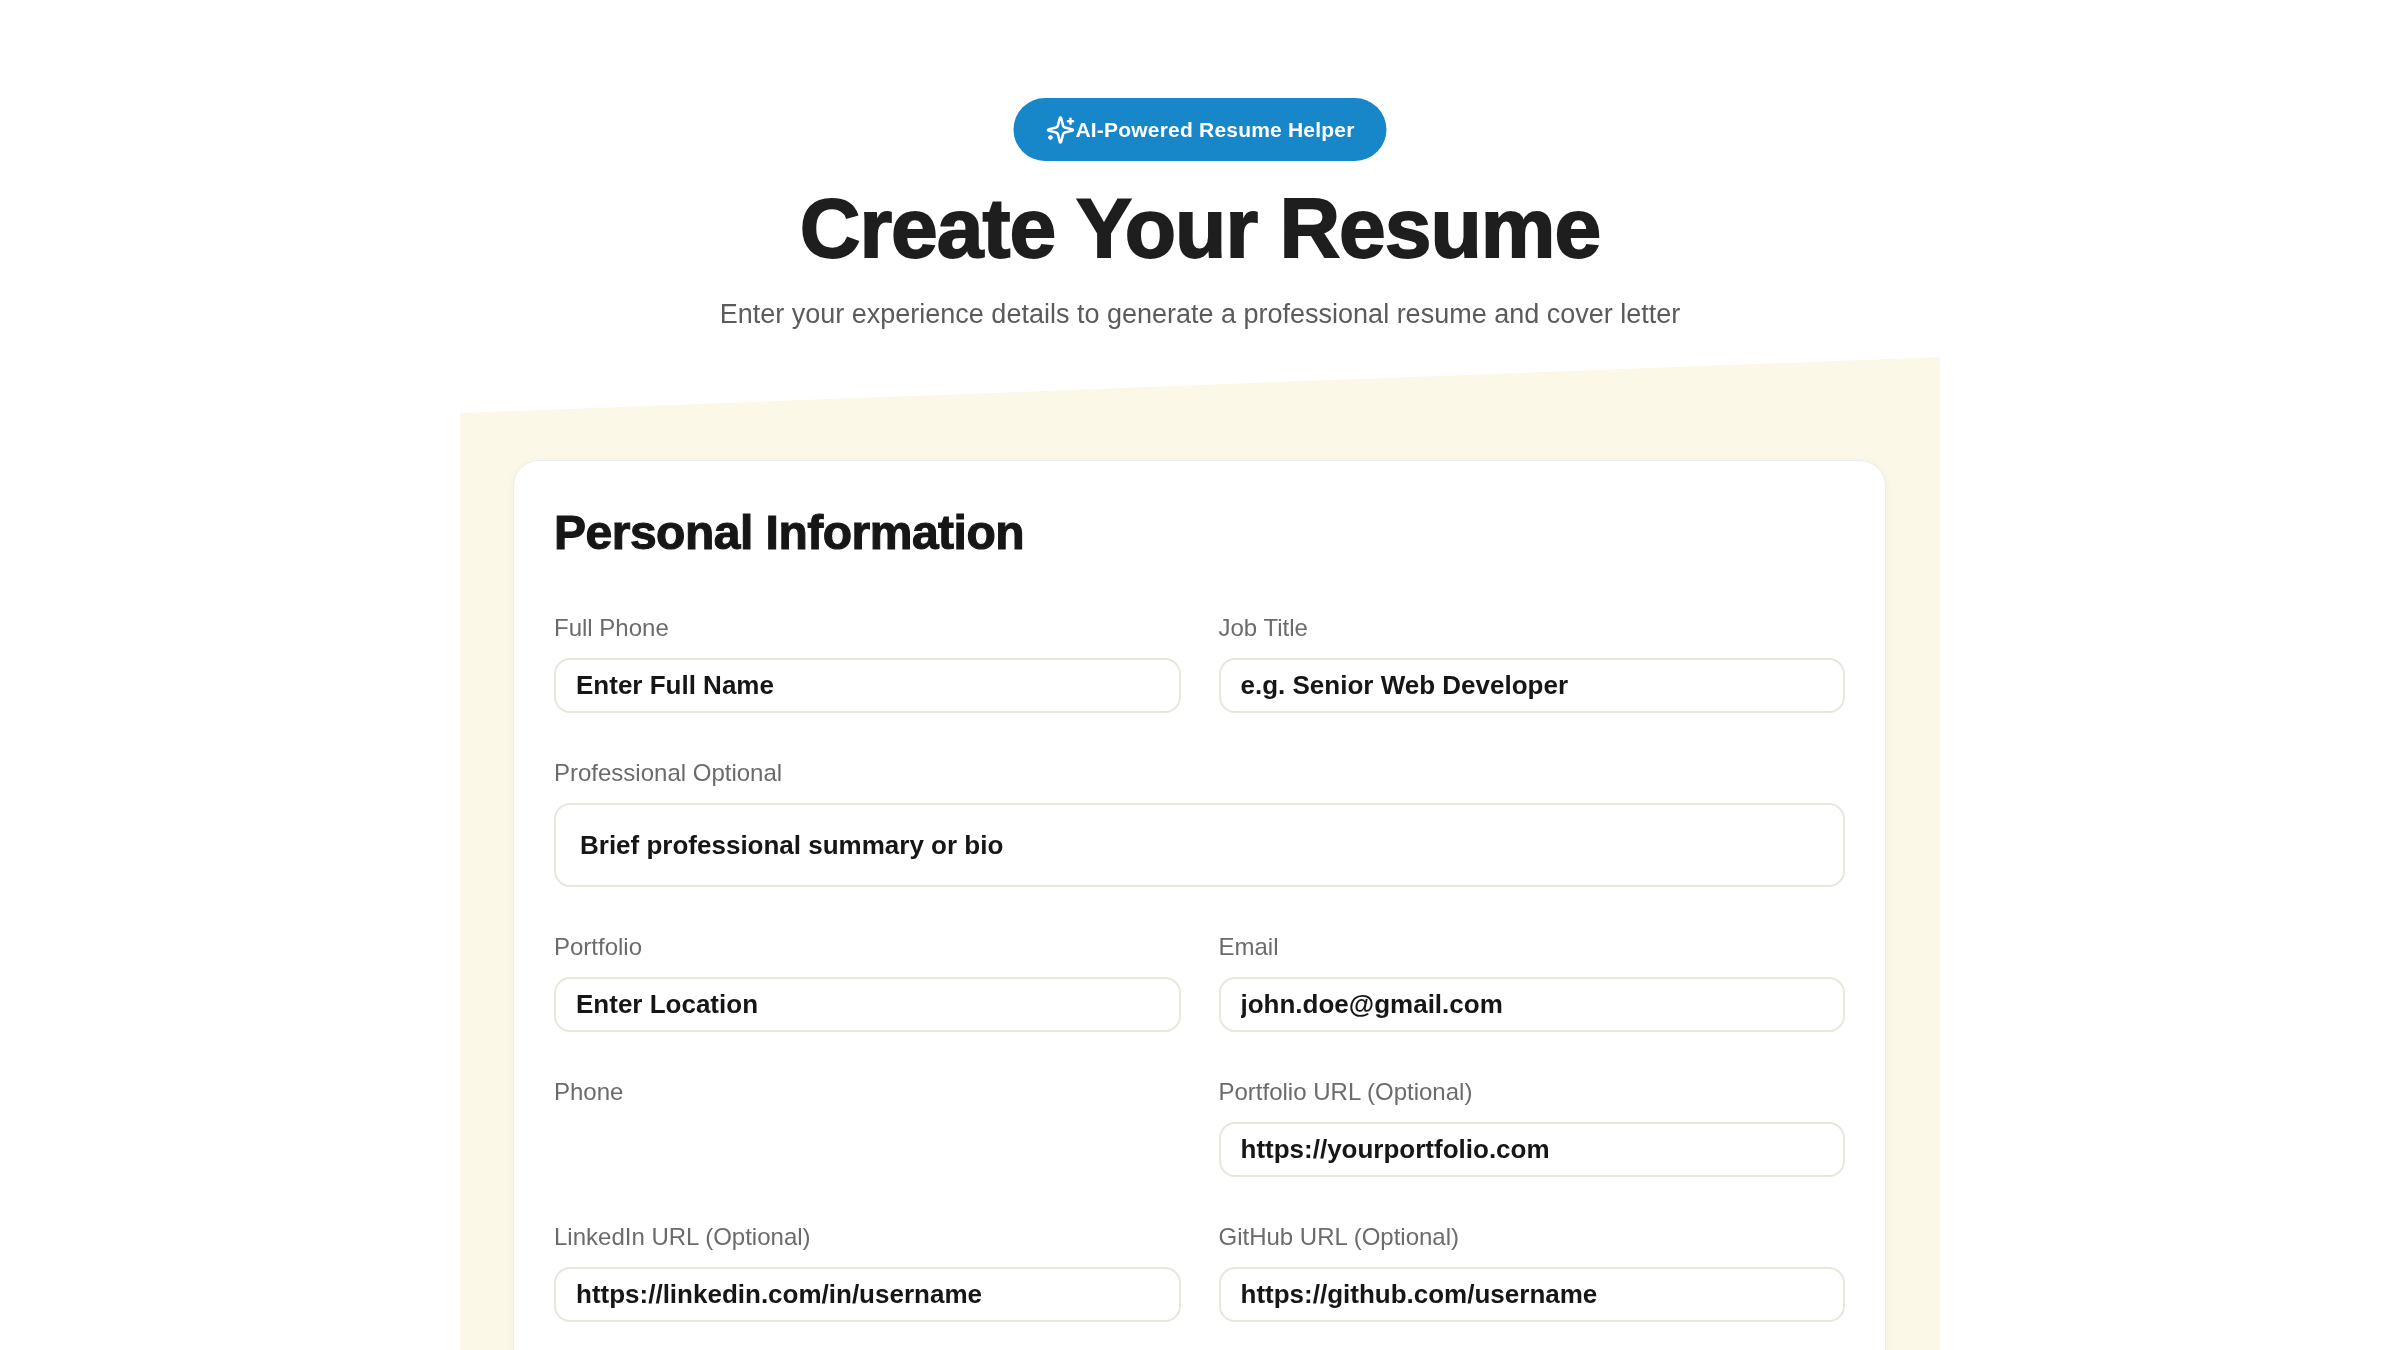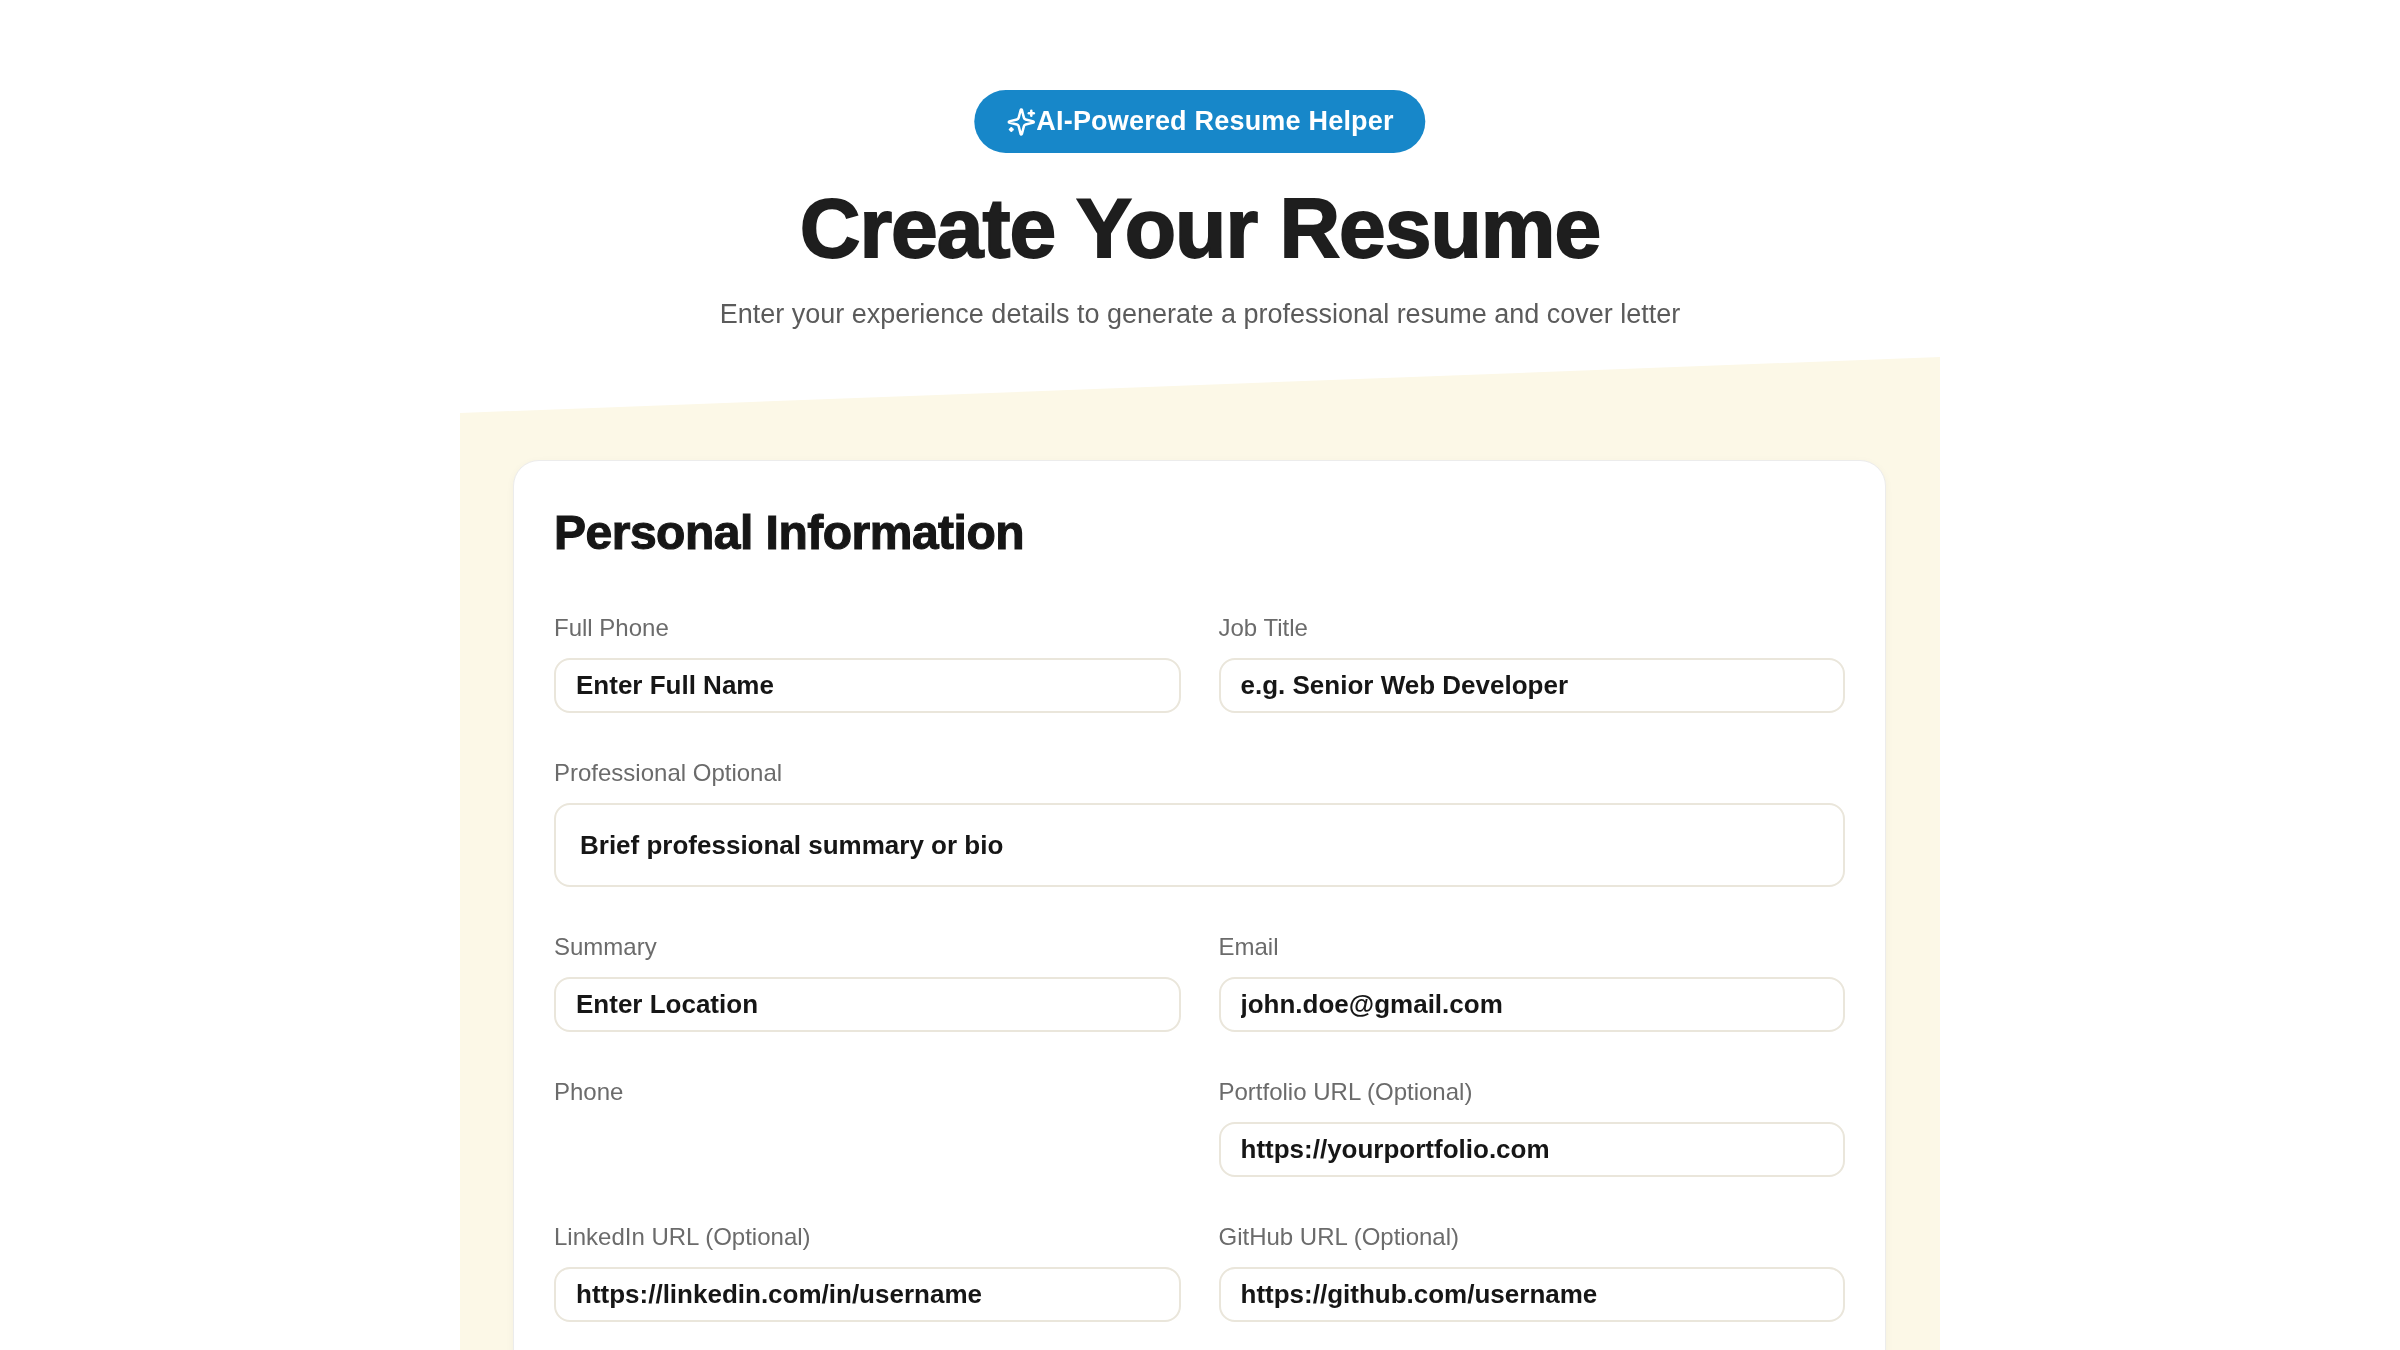--- a/index.html
+++ b/index.html
@@ -2,25 +2,25 @@
 <html style="--accent-blue: #1787C9; --cream: #FCF8E7; --heading: #1E1E1E; --subtitle: #5B5B5B; --label: #6B6B6B; --text: #161616; --input-border: #EAE6DB; --card-border: #ECECEC;"><head>
 <meta charset="utf-8">
 <style>
   html,body{margin:0;padding:0;background:#ffffff;}
   .page{
     position:relative;width:2400px;height:1350px;overflow:hidden;
     background:#ffffff;font-family:"Liberation Sans",sans-serif;
   }
   
   .badge{
-    position:absolute;top:90px;left:50%;transform:translateX(-50%);
+    position:absolute;top:98px;left:50%;transform:translateX(-50%);
     height:63px;padding:0 32px;border-radius:999px;
     background:var(--accent-blue,#1787C9);color:#ffffff;
     display:flex;align-items:center;white-space:nowrap;
-    font-size:27px;font-weight:700;letter-spacing:.2px;
+    font-size:21px;font-weight:700;letter-spacing:.2px;
   }
   .badge svg{width:30px;height:30px;flex:0 0 auto;}
   
   .page-title{
     position:absolute;top:186px;left:0;width:100%;margin:0;text-align:center;
     font-size:84px;line-height:1;font-weight:700;color:var(--heading,#1E1E1E);
     letter-spacing:-1px;-webkit-text-stroke:1.8px var(--heading,#1E1E1E);
   }
   .page-subtitle{
     position:absolute;top:299px;left:0;width:100%;margin:0;text-align:center;
@@ -92,21 +92,21 @@
         <label class="flabel">Job Title</label>
         <input class="finput" type="text" placeholder="e.g. Senior Web Developer" style="">
       </div>
 
       <div class="field full">
         <label class="flabel">Professional Optional</label>
         <textarea class="finput ftextarea" placeholder="Brief professional summary or bio" style=""></textarea>
       </div>
 
       <div class="field">
-        <label class="flabel">Summary</label>
+        <label class="flabel">Portfolio</label>
         <input class="finput" type="text" placeholder="Enter Location" style="">
       </div>
 
       <div class="field">
         <label class="flabel">Email</label>
         <input class="finput" type="text" placeholder="john.doe@gmail.com" style="">
       </div>
 
       <div class="field">
         <label class="flabel">Phone</label>

